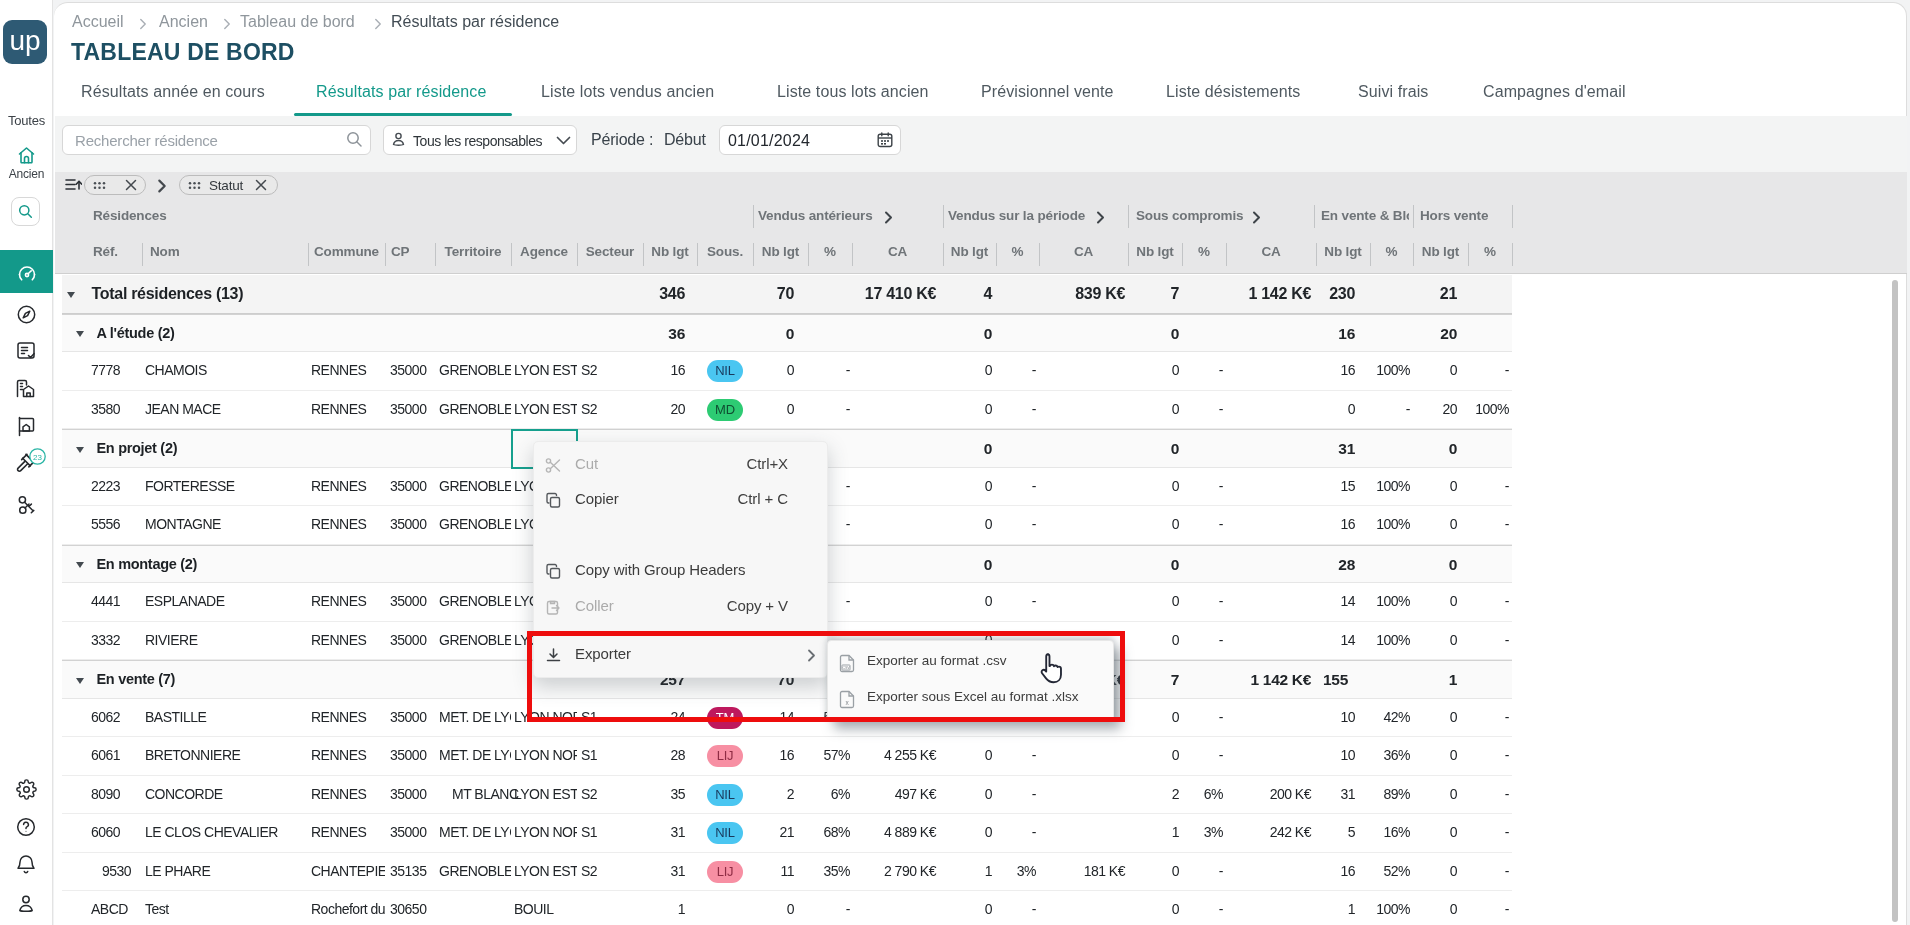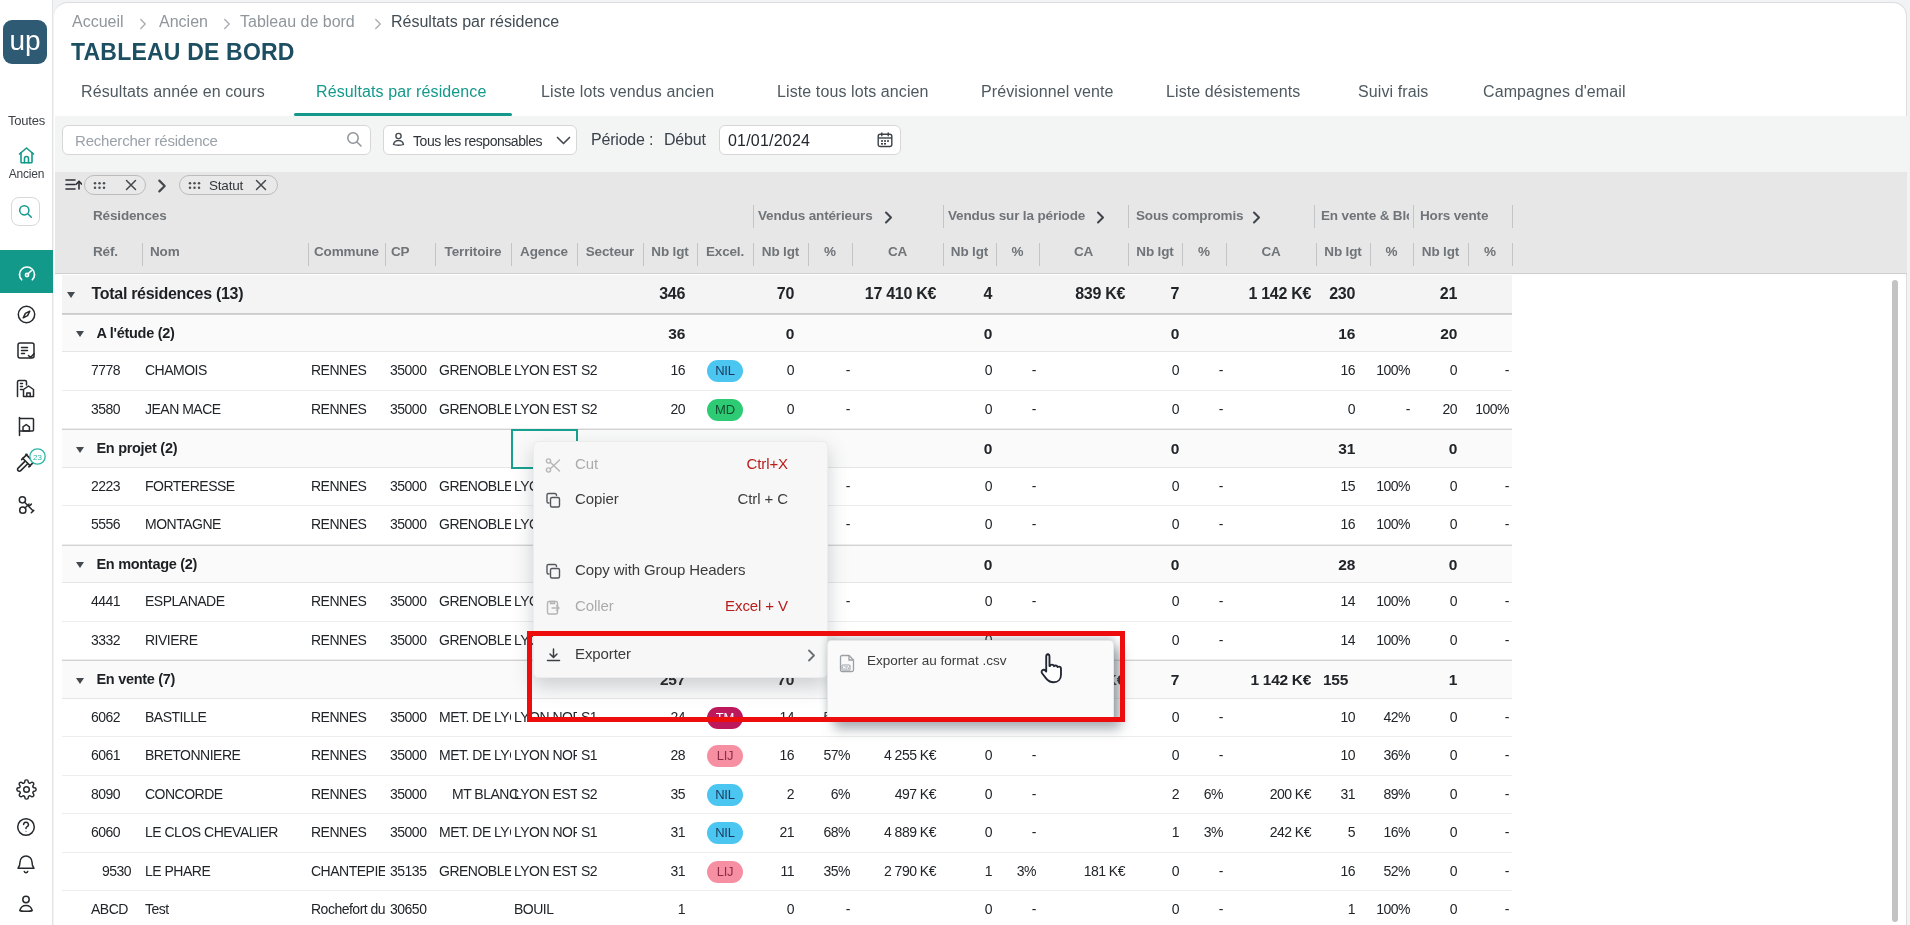--- a/index.html
+++ b/index.html
@@ -39,21 +39,21 @@
 .bdg{position:absolute;top:8px;width:36px;height:22px;border-radius:11px;text-align:center;line-height:22px;font-size:13px;font-weight:400;letter-spacing:-.2px}
 .bb{background:#4ac6f1;color:#19395c}
 .bg{background:#2dcb73;color:#0f4e32}
 .bp{background:#be185d;color:#fff}
 .br{background:#f78fa3;color:#8f2c44}
 #fcell{position:absolute;left:511px;top:429px;width:67px;height:40px;border:2px solid #16a08e;z-index:5}
 #menu{position:absolute;left:533px;top:441px;width:295px;height:237px;background:#f7f7f7;border-radius:5px;
   box-shadow:0 8px 20px rgba(60,70,80,.25);z-index:10;border:1px solid #ececec}
 .mi{position:absolute;left:0;width:293px;height:35.4px;font-size:15px;letter-spacing:-.1px}
 .mi .lb{position:absolute;left:41px;top:0;line-height:31.5px;color:#3c3c3c}
-.mi .sc{position:absolute;right:39px;top:0;line-height:31.5px;color:#b91c1c}
+.mi .sc{position:absolute;right:39px;top:0;line-height:31.5px;color:#404040}
 .mi.dis .lb{color:#ababab}
 .micon{position:absolute;left:11px;top:9px}
 #sep{position:absolute;left:0;top:189px;width:293px;height:1px;background:#e3e3e3}
 #smenu{position:absolute;left:827px;top:640px;width:287px;height:81px;background:#fafafa;border:1px solid #e7e7e7;
   border-radius:4px;box-shadow:7px 8px 12px rgba(84,95,105,.5),0 -3px 7px rgba(84,95,105,.3);z-index:11}
 .si{position:absolute;left:0;width:293px;height:36px;font-size:15px;letter-spacing:-.1px}
 .si .lb{position:absolute;left:39px;top:0;line-height:32px;color:#3c3c3c;font-size:13.5px;letter-spacing:0}
 #redbox{position:absolute;left:527px;top:631px;width:598px;height:91px;border:5px solid #ee0d0d;z-index:20}
 #vsb{position:absolute;left:1892px;top:280px;width:6px;height:642px;background:#c3c3c3;border-radius:3px}
 </style></head>
@@ -175,21 +175,21 @@
 </div>
 <div id="chr">
 <span class="hc" style="left:0px;width:80px;text-align:left;padding-left:31px">Réf.</span>
 <span class="hc" style="left:80px;width:166px;text-align:left;padding-left:8px">Nom</span>
 <span class="hc" style="left:246px;width:77px;text-align:center">Commune</span>
 <span class="hc" style="left:323px;width:50px;text-align:left;padding-left:6px">CP</span>
 <span class="hc" style="left:373px;width:76px;text-align:center">Territoire</span>
 <span class="hc" style="left:449px;width:66px;text-align:center">Agence</span>
 <span class="hc" style="left:515px;width:66px;text-align:center">Secteur</span>
 <span class="hc" style="left:581px;width:54px;text-align:center">Nb lgt</span>
-<span class="hc" style="left:635px;width:56px;text-align:center">Excel.</span>
+<span class="hc" style="left:635px;width:56px;text-align:center">Sous.</span>
 <span class="hc" style="left:691px;width:55px;text-align:center">Nb lgt</span>
 <span class="hc" style="left:746px;width:44px;text-align:center">%</span>
 <span class="hc" style="left:790px;width:91px;text-align:center">CA</span>
 <span class="hc" style="left:881px;width:53px;text-align:center">Nb lgt</span>
 <span class="hc" style="left:934px;width:43px;text-align:center">%</span>
 <span class="hc" style="left:977px;width:89px;text-align:center">CA</span>
 <span class="hc" style="left:1066px;width:54px;text-align:center">Nb lgt</span>
 <span class="hc" style="left:1120px;width:44px;text-align:center">%</span>
 <span class="hc" style="left:1164px;width:90px;text-align:center">CA</span>
 <span class="hc" style="left:1254px;width:54px;text-align:center">Nb lgt</span>
@@ -556,21 +556,21 @@
       </svg>
     <span class="lb">Copy with Group Headers</span>
     </div>
   <div class="mi dis" style="top:147.6px">
     <svg class="micon" width="17" height="17" viewBox="0 0 17 17" fill="none" stroke="#b5b5b5" stroke-width="1.4">
         <rect x="2.5" y="2.5" width="10" height="12.5" rx="1.5"></rect>
         <path d="M5.5 2.5h4v2h-4z"></path>
         <path d="M7 9h7M11.5 6.5L14 9l-2.5 2.5" stroke-linecap="round" stroke-linejoin="round"></path>
       </svg>
     <span class="lb">Coller</span>
-      <span class="sc">Excel + V</span>
+      <span class="sc">Copy + V</span>
     </div>
   <div id="sep"></div>
   <div class="mi" style="top:196px">
     <svg class="micon" width="17" height="17" viewBox="0 0 17 17" fill="none" stroke="#3c4044" stroke-width="1.5">
         <path d="M8.5 2v8M5 7l3.5 3.5L12 7" stroke-linecap="round" stroke-linejoin="round"></path>
         <path d="M2.5 13.5h12" stroke-linecap="round"></path>
       </svg>
     <span class="lb">Exporter</span>
     <svg class="abs" style="left:273px;top:11px" width="9" height="13" viewBox="0 0 9 13" fill="none">
         <path d="M2 1.5 L7 6.5 L2 11.5" stroke="#6a6f74" stroke-width="1.8" stroke-linecap="round" stroke-linejoin="round"></path>
@@ -580,20 +580,28 @@
 <div id="smenu">
   <div class="si" style="top:4px">
     <svg class="micon" style="top:9px" width="16" height="19" viewBox="0 0 16 19" fill="none" stroke="#9aa0a5" stroke-width="1.3">
         <path d="M1.5 3A1.5 1.5 0 0 1 3 1.5h7L14.5 6v10a1.5 1.5 0 0 1-1.5 1.5H3A1.5 1.5 0 0 1 1.5 16z"></path>
         <path d="M10 1.5V6h4.5"></path>
         <rect x="3" y="11" width="8" height="5" rx=".5" fill="#fff" stroke="#9aa0a5" stroke-width="1"></rect>
         <text x="7" y="15" font-size="3.6" fill="#82878c" stroke="none" text-anchor="middle" font-family="Liberation Sans">CSV</text>
       </svg>
     <span class="lb">Exporter au format .csv</span>
     </div>
+  <div class="si" style="top:40px">
+    <svg class="micon" style="top:9px" width="16" height="19" viewBox="0 0 16 19" fill="none" stroke="#9aa0a5" stroke-width="1.3">
+        <path d="M1.5 3A1.5 1.5 0 0 1 3 1.5h7L14.5 6v10a1.5 1.5 0 0 1-1.5 1.5H3A1.5 1.5 0 0 1 1.5 16z"></path>
+        <path d="M10 1.5V6h4.5"></path>
+        <text x="8" y="15" font-size="6.5" fill="#82878c" stroke="none" text-anchor="middle" font-family="Liberation Sans">x</text>
+      </svg>
+    <span class="lb">Exporter sous Excel au format .xlsx</span>
+    </div>
 </div>
 <div id="redbox"></div>
 <svg class="abs" style="left:1037px;top:652px;z-index:25" width="28" height="33" viewBox="0 0 24 28" fill="none">
     <path d="M8.8 1.8c1.05 0 1.9.85 1.9 1.9v8.2l.4.05c.2-.75.9-1.3 1.7-1.3.85 0 1.55.6 1.75 1.4.3-.4.8-.65 1.35-.65.85 0 1.55.6 1.73 1.4.28-.28.68-.45 1.12-.45 1 0 1.8.8 1.8 1.8v5.2c0 3.9-2.5 6.4-6.3 6.4-3.1 0-4.7-.95-6.5-3.3l-3.4-4.4c-.62-.8-.5-1.95.3-2.55.75-.58 1.8-.48 2.45.22l.8.9V3.7c0-1.05.85-1.9 1.9-1.9z" fill="#fff" stroke="#232735" stroke-width="1.6" stroke-linejoin="round"></path>
   </svg>
 <div id="vsb"></div>
 
 <div id="sb">
   <div id="logo">up</div>
   <div class="sbt" style="top:113px">Toutes</div>

